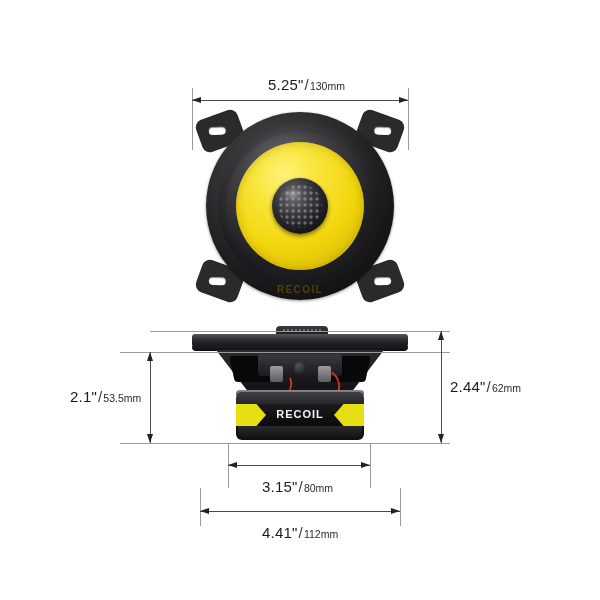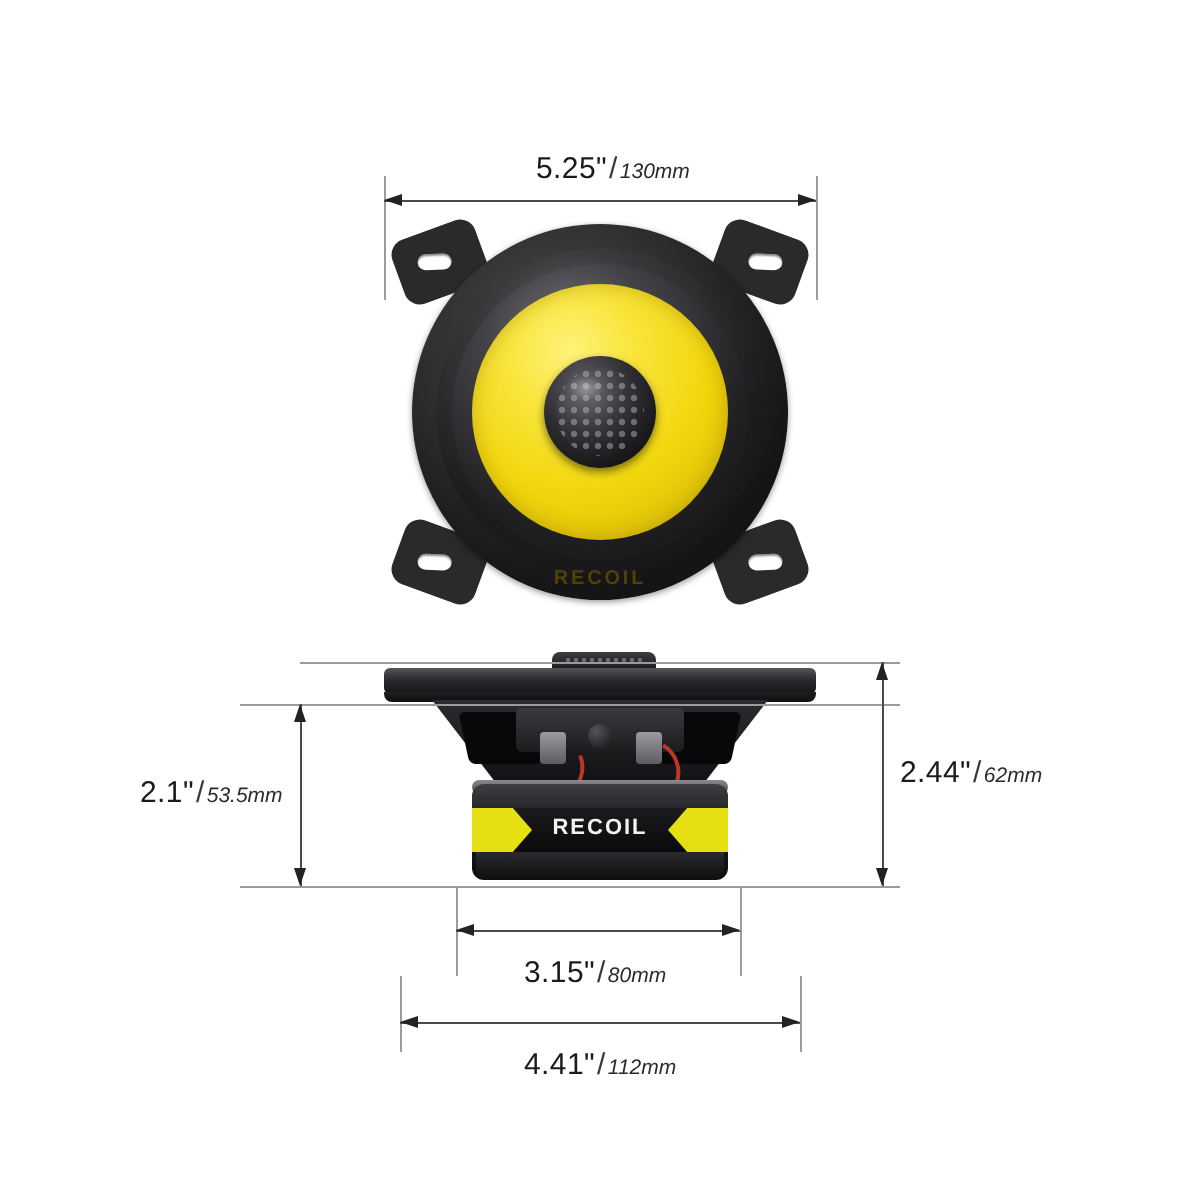--- a/index.html
+++ b/index.html
@@ -75,21 +75,20 @@
   }
   .dim-label .slash {
     font-size: 15px;
     color: #3a3a3a;
     margin: 0 1px;
   }
   .dim-label .mm {
     font-size: 10.5px;
     color: #2b2b2b;
     letter-spacing: 0;
-    font-style: italic;
   }
 
   
   #front-view {
     position: absolute;
     left: 196px;
     top: 106px;
     width: 208px;
     height: 200px;
   }

